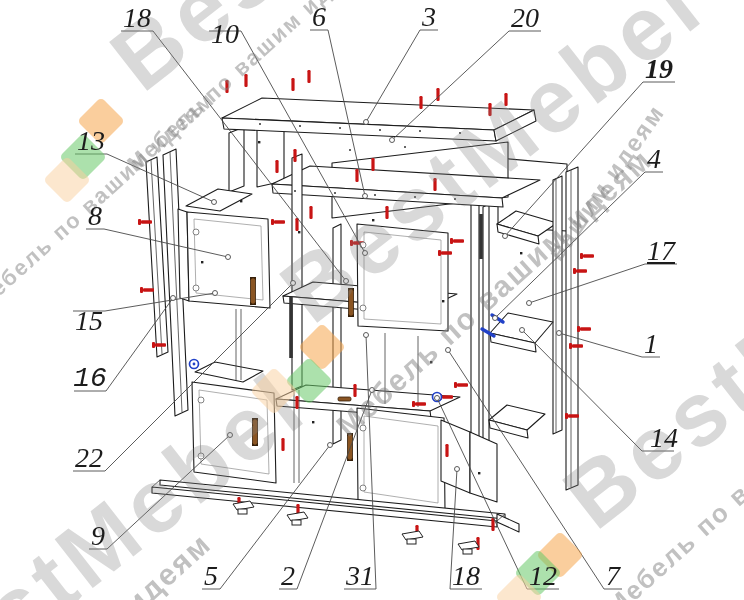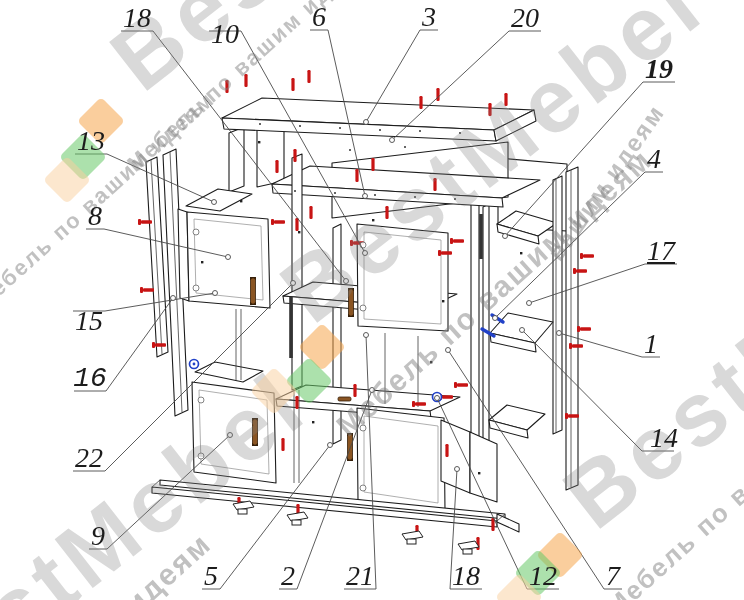--- a/index.html
+++ b/index.html
@@ -299,18 +299,18 @@
       <div class="callout" style="left: 95px; top: 216px;">8</div>
       <div class="callout" style="left: 661px; top: 251px; text-decoration: underline;">17</div>
       <div class="callout" style="left: 89px; top: 298px; margin-top: 23px;">15</div>
       <div class="callout" style="left: 651px; top: 344px;">1</div>
       <div class="callout" style="left: 90px; top: 378px; font-family: Liberation Mono, monospace;">16</div>
       <div class="callout" style="left: 658px; top: 438px; margin-left: 6px;">14</div>
       <div class="callout" style="left: 89px; top: 458px;">22</div>
       <div class="callout" style="left: 98px; top: 536px;">9</div>
       <div class="callout" style="left: 211px; top: 576px;">5</div>
       <div class="callout" style="left: 288px; top: 576px;">2</div>
-      <div class="callout" style="left: 360px; top: 576px;">21</div>
+      <div class="callout" style="left: 360px; top: 576px;">31</div>
       <div class="callout" style="left: 466px; top: 576px;">18</div>
       <div class="callout" style="left: 543px; top: 576px;">12</div>
       <div class="callout" style="left: 613px; top: 576px;">7</div>
     </div>
 </div>
 
 </body></html>

